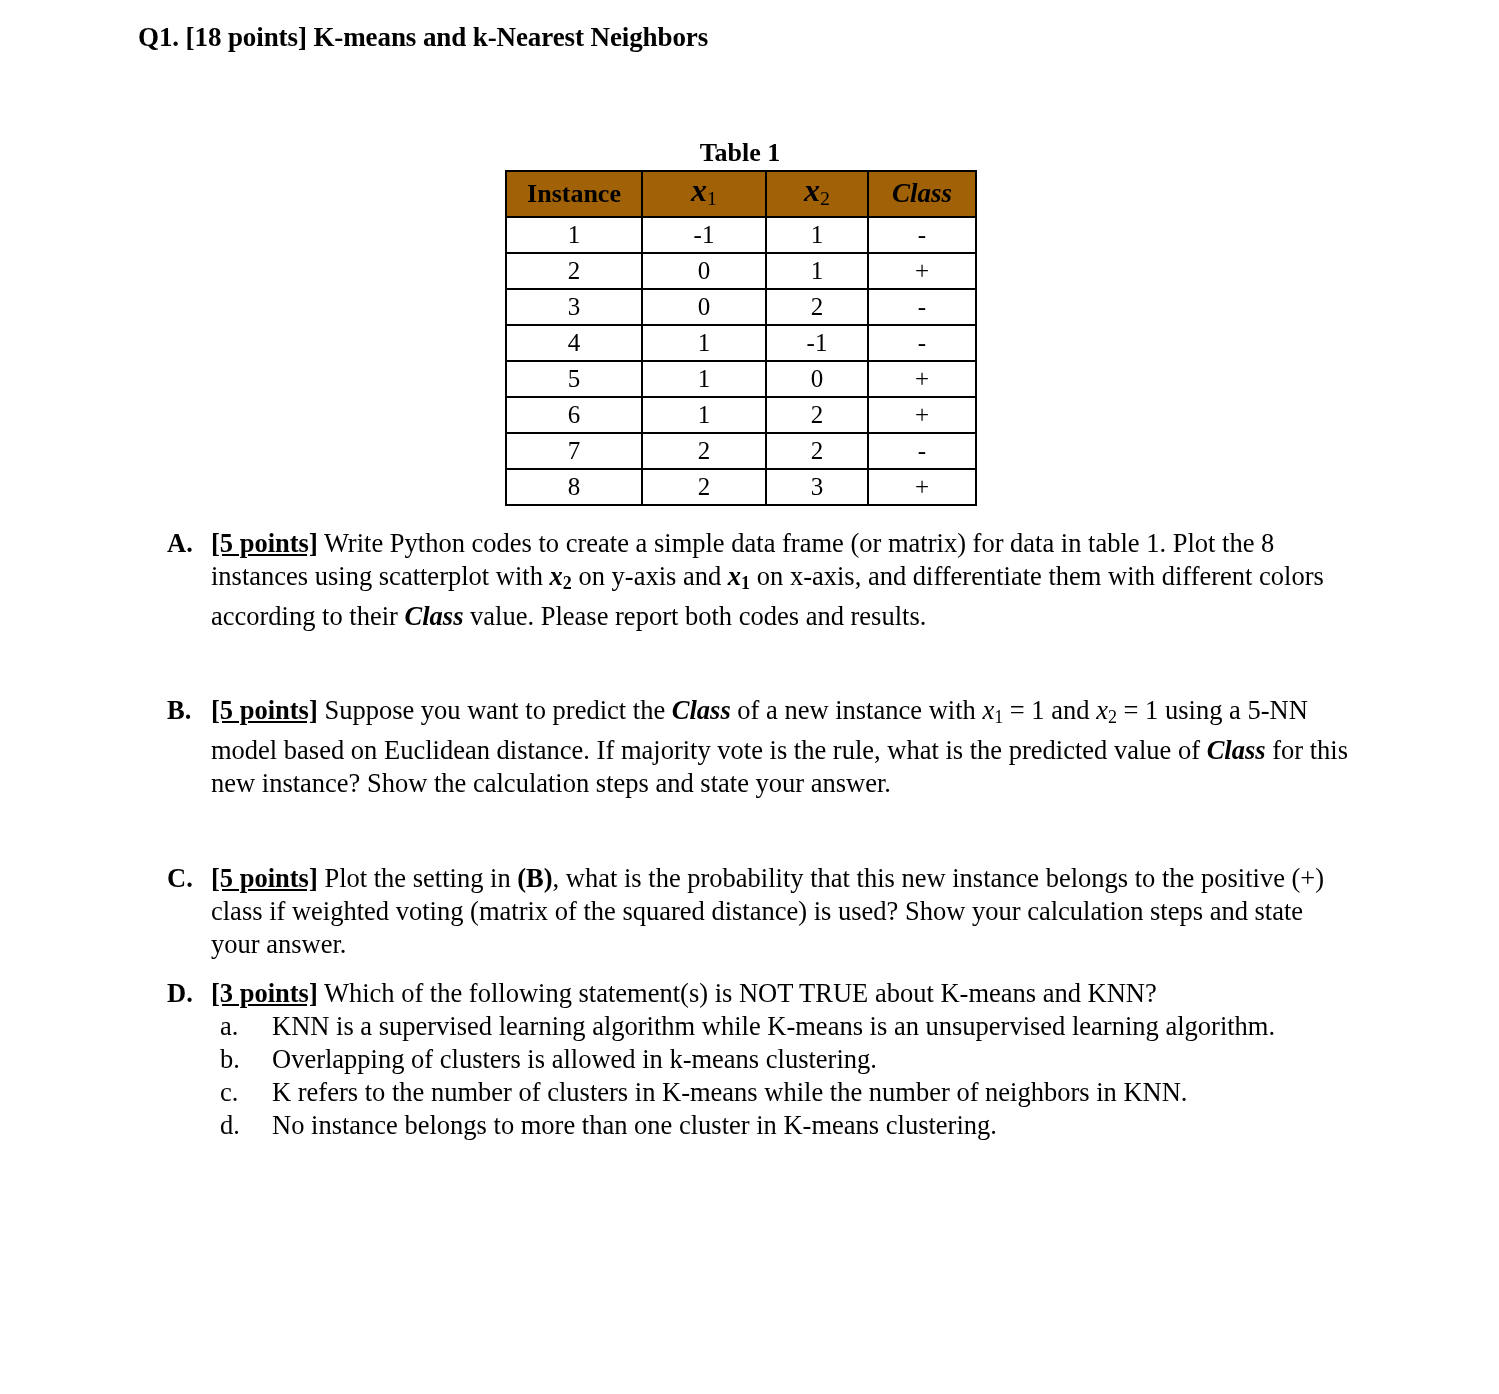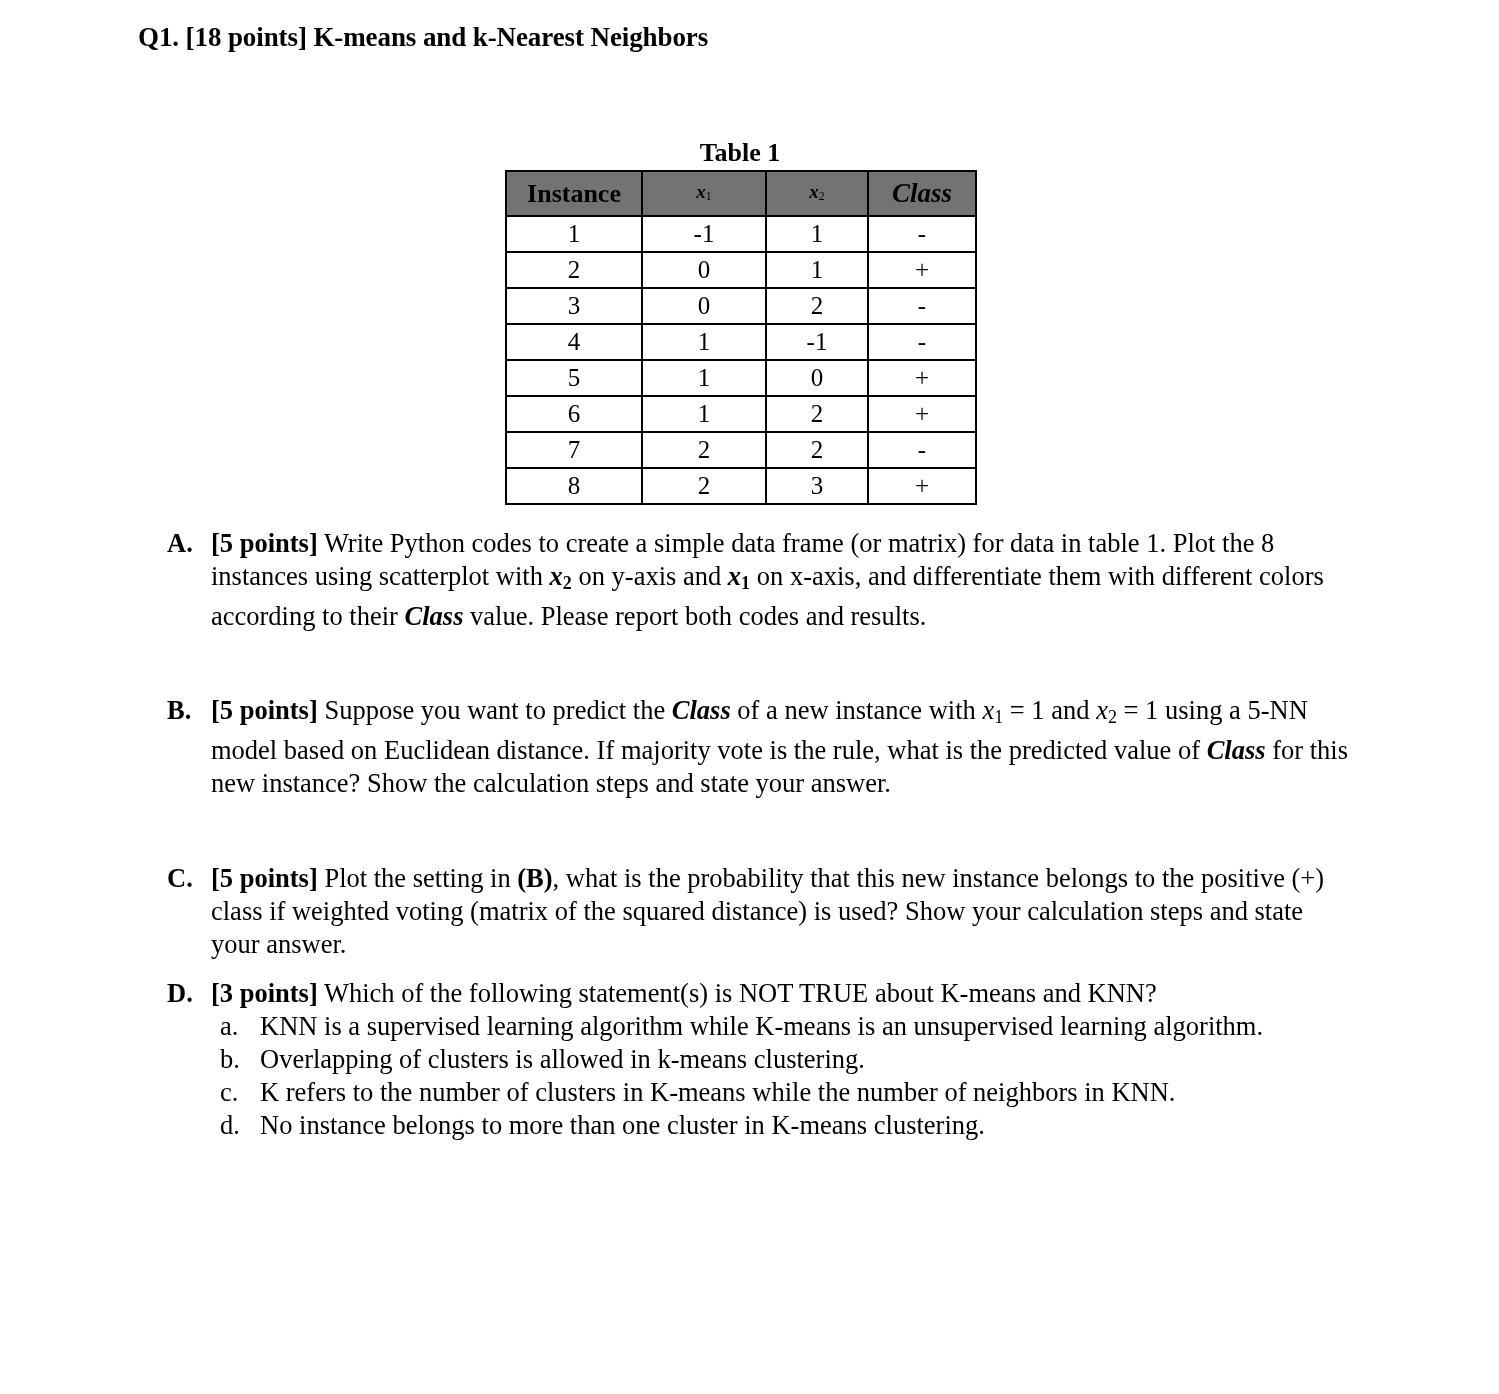--- a/index.html
+++ b/index.html
@@ -87,72 +87,72 @@
     font-size: 25px;
   }
   table.data th, table.data td {
     border: 2px solid #000000;
     text-align: center;
     padding: 0;
     height: 34px;
     line-height: 34px;
   }
   table.data thead th {
-    background: #737373;
+    background: #a16207;
     height: 36px;
     line-height: 36px;
     font-size: 26px;
   }
   table.data col.c-inst { width: 136px; }
   table.data col.c-x1   { width: 124px; }
   table.data col.c-x2   { width: 102px; }
   table.data col.c-cls  { width: 108px; }
 
   th .hdr-inst { font-weight: bold; font-size: 26px; }
-  th .hdr-var  { font-style: italic; font-weight: bold; font-size: 19px; }
+  th .hdr-var  { font-style: italic; font-weight: bold; font-size: 32px; }
   th .hdr-var sub { font-style: normal; font-weight: normal; font-size: 0.62em; vertical-align: -0.2em; }
   th .hdr-cls  { font-style: italic; font-weight: bold; font-size: 27px; }
 
   
   .qblock {
     position: absolute;
     font-size: 26.5px;
     line-height: 33px;
   }
   .qblock .marker {
     position: absolute;
     left: 0;
     top: 0;
     font-weight: bold;
     width: 44px;
   }
   .qblock .qbody {
     margin-left: 44px;
     text-align: left;
   }
-  .qblock .pts { font-weight: bold; }
+  .qblock .pts { font-weight: bold; text-decoration: underline; }
 
   
   .sublist {
     position: absolute;
     font-size: 26.5px;
     line-height: 33px;
   }
   .sub-item {
     position: relative;
     margin-bottom: 0px;
   }
   .sub-item .smarker {
     position: absolute;
     left: 0;
     top: 0;
     width: 52px;
   }
   .sub-item .sbody {
-    margin-left: 40px;
+    margin-left: 52px;
   }
 </style>
 </head>
 <body>
 
 <div class="page">
 
   <div class="q-title">
     <span>Q1.</span>
     <span>[18 points]</span>

